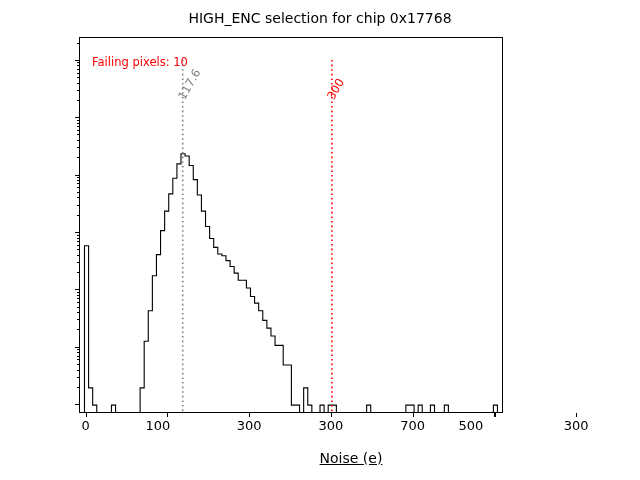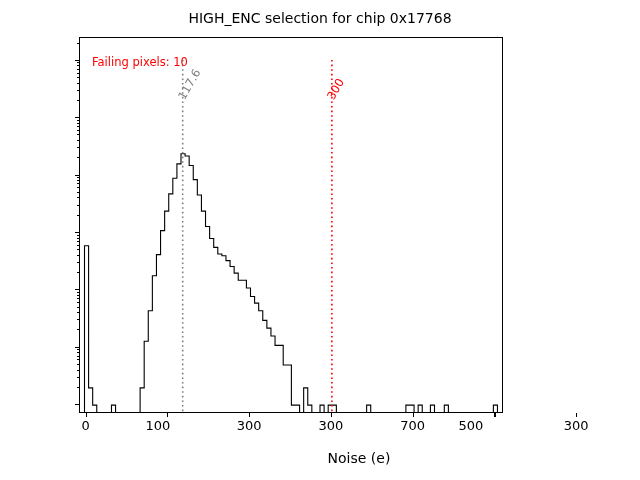--- a/index.html
+++ b/index.html
@@ -58,26 +58,27 @@
     position: absolute;
     font-size: 11.5px;
     white-space: nowrap;
     transform-origin: left bottom;
     transform: rotate(-60deg);
   }
   #threshold-label { color: #ff0000; }
   #mean-label { color: #808080; }
   #x-axis-label {
     position: absolute;
-    left: 92px;
+    left: 84px;
     top: 450px;
     width: 534px;
     text-align: center;
     font-size: 14px;
     color: #000000;
+    text-decoration: underline;
   }
   .xtick-label {
     position: absolute;
     top: 418px;
     font-size: 13px;
     color: #000000;
     text-align: center;
     width: 60px;
     margin-left: -30px;
   }

